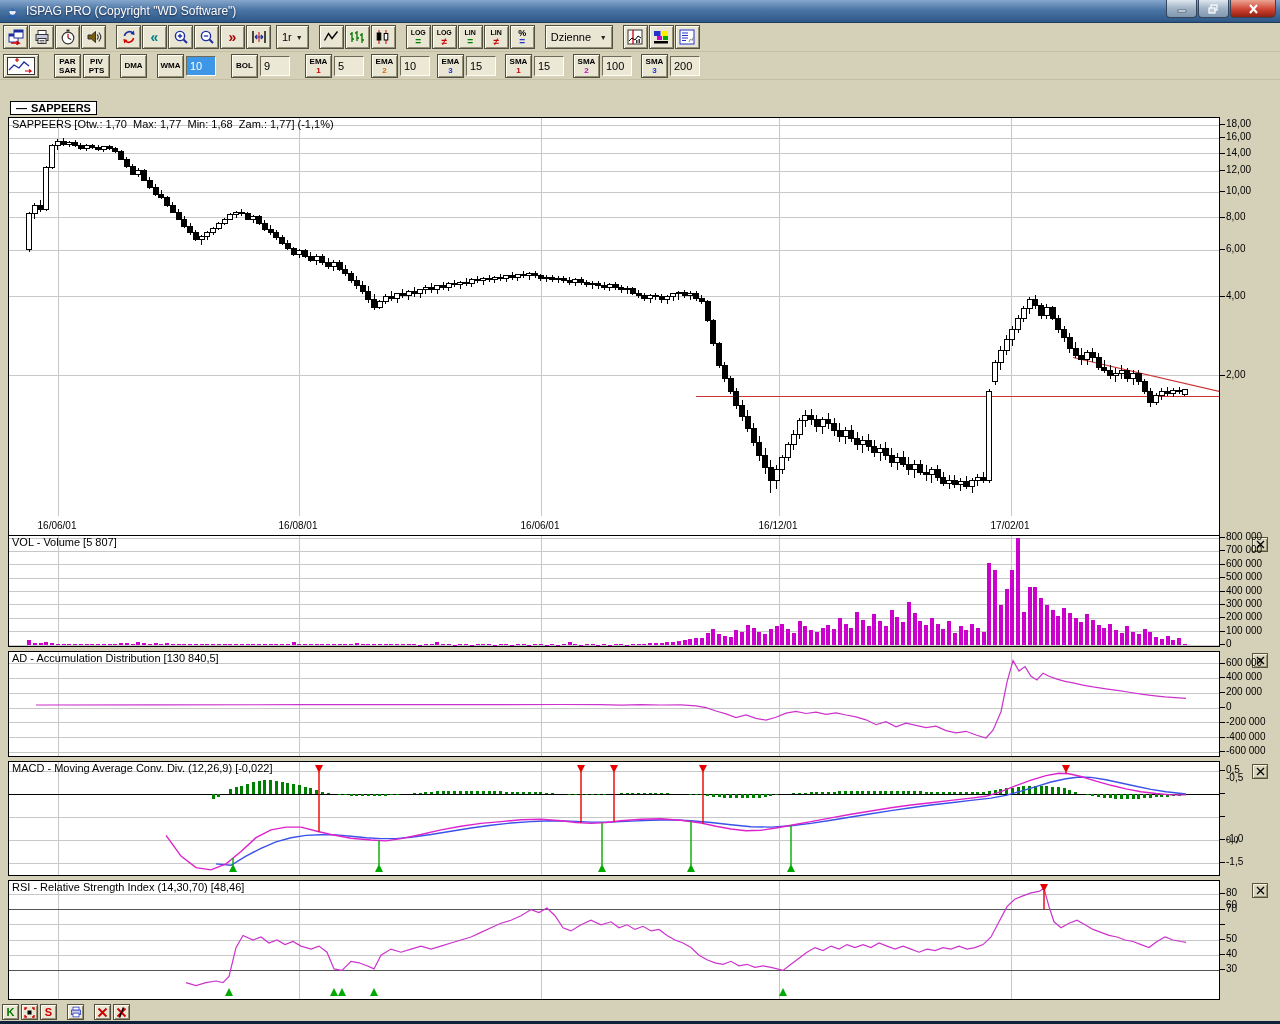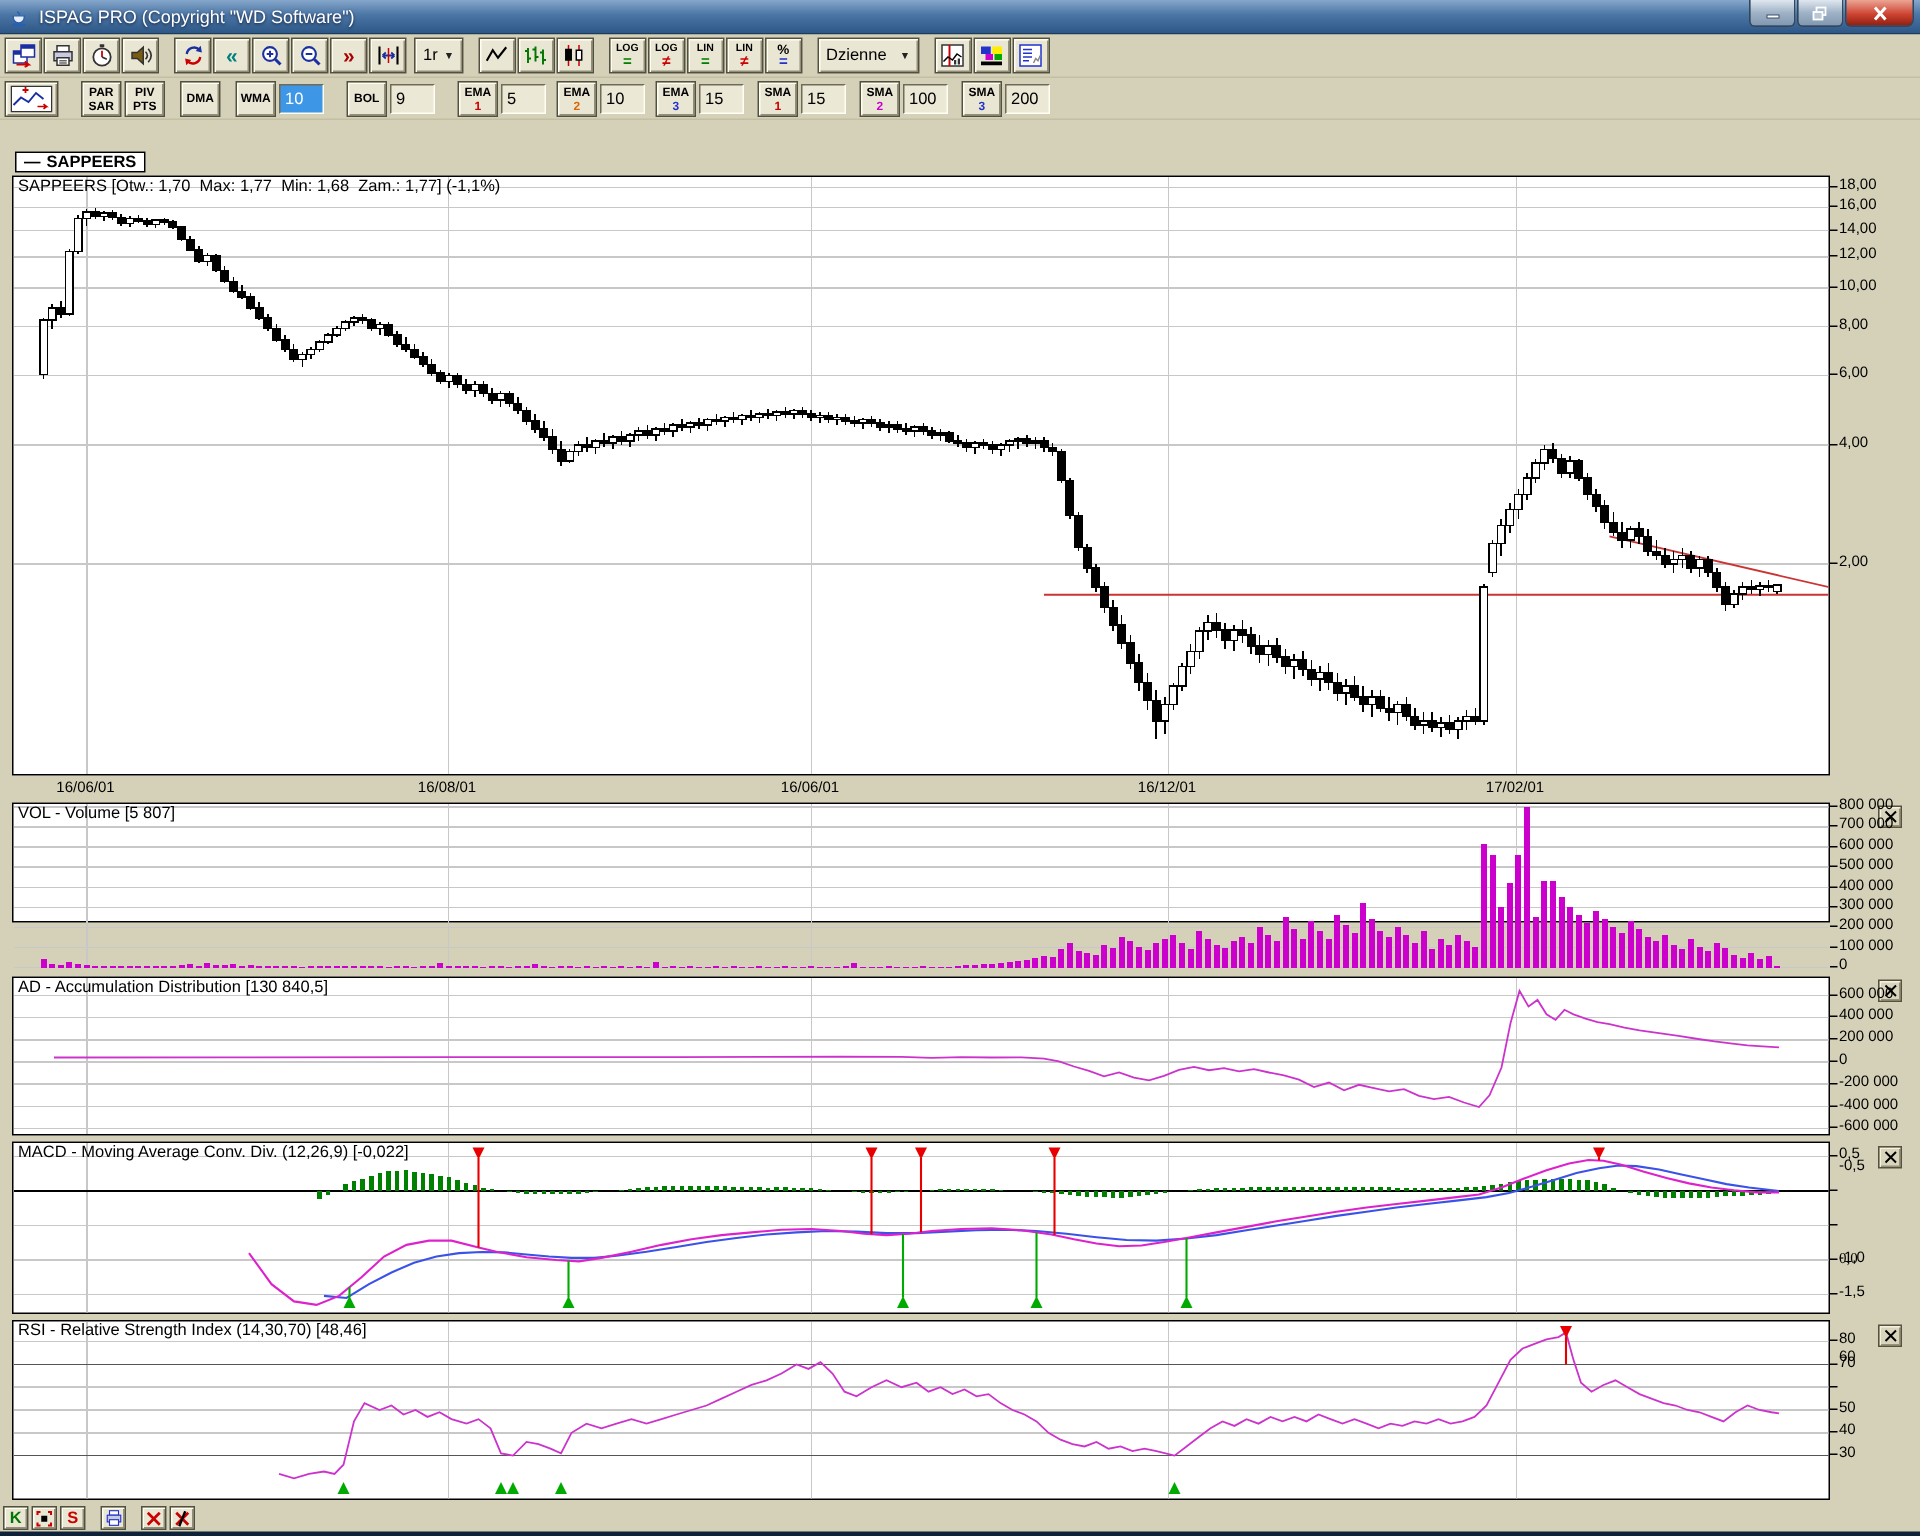--- a/index.html
+++ b/index.html
@@ -39,22 +39,22 @@
     font-family:"Liberation Sans",sans-serif;font-size:11px;color:#000;background:#ece8d6;
     border:1px solid;border-color:#6f6b59 #fffef2 #fffef2 #6f6b59}
   .tb-field.sel{background:#3d96e6;color:#fff}
   
   .legend-tab{position:absolute;left:10px;top:101px;height:14px;box-sizing:border-box;
     border:1px solid #000;background:#fff;display:flex;align-items:center;gap:4px;
     padding:0 5px;font-size:11px;font-weight:bold}
   .panel{position:absolute;left:8px;width:1212px;background:#fff;border:1px solid #000;box-sizing:border-box}
   .panel svg{position:absolute;left:0;top:0;display:block}
   .panel-title{position:absolute;top:0;left:3px;font-size:11px;color:#000;z-index:5;white-space:pre}
-  #panel-price {top:117px;height:400px}
-  #panel-volume{top:535px;height:80px}
+  #panel-price {top:117px;height:448px}
+  #panel-volume{top:535px;height:112px}
   #panel-ad    {top:651px;height:106px}
   #panel-macd  {top:761px;height:115px}
   #panel-rsi   {top:880px;height:120px}
   .tick-label{position:absolute;left:1226px;font-size:10px;line-height:10px;color:#000;white-space:nowrap}
   .tick-dash{position:absolute;left:1220px;width:5px;height:1px;background:#000}
   .date-label{position:absolute;top:520px;font-size:10px;color:#000;transform:translateX(-50%)}
   .panel-close{position:absolute;left:1252px;width:16px;height:15px;padding:0;background:#d9d5bd;
     border:1px solid #55533f;box-shadow:inset 1px 1px 0 #f5f2e0,inset -1px -1px 0 #989378;
     display:flex;align-items:center;justify-content:center;cursor:default}
   

